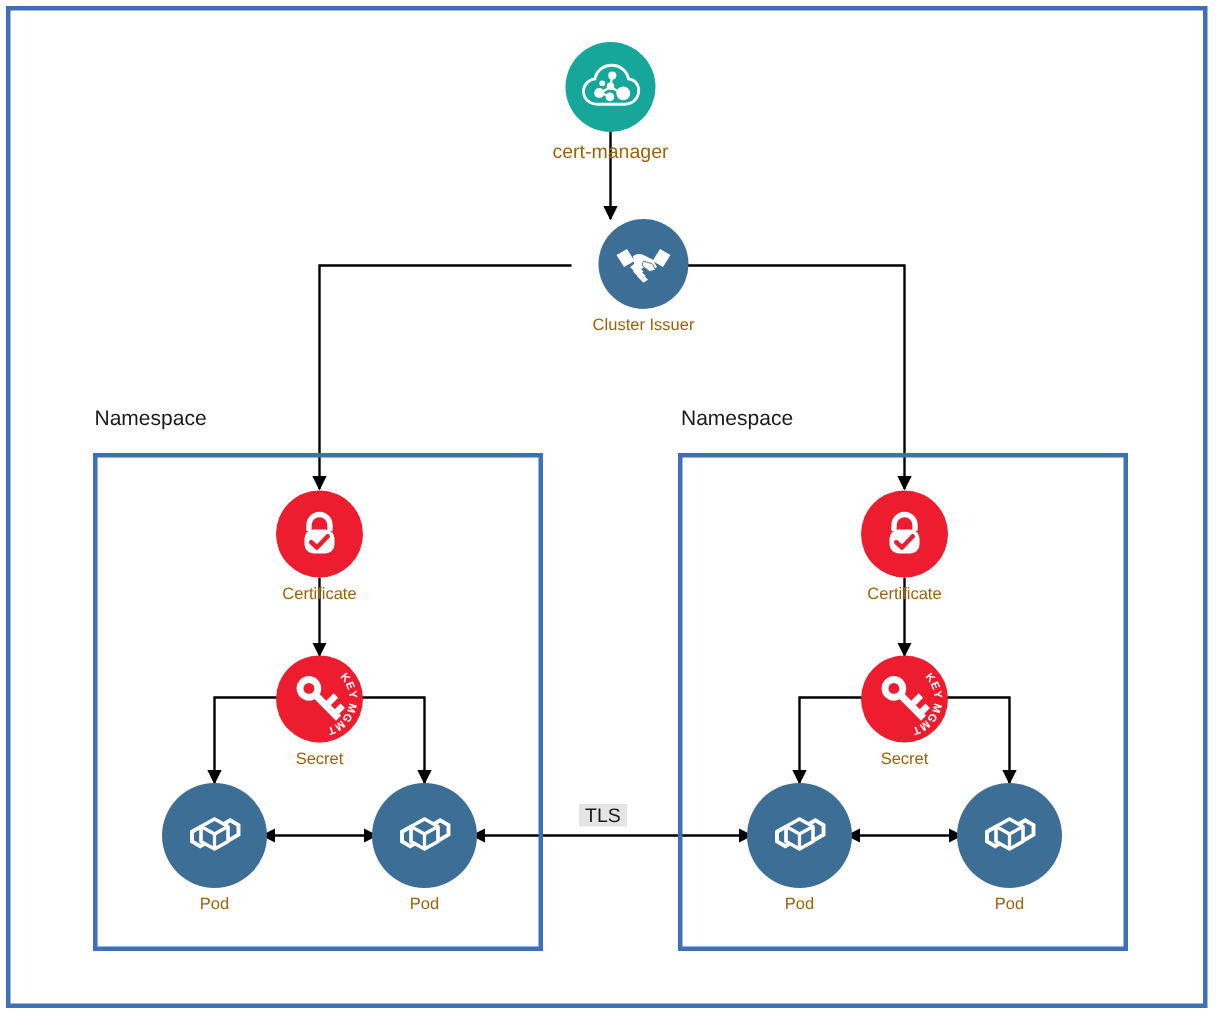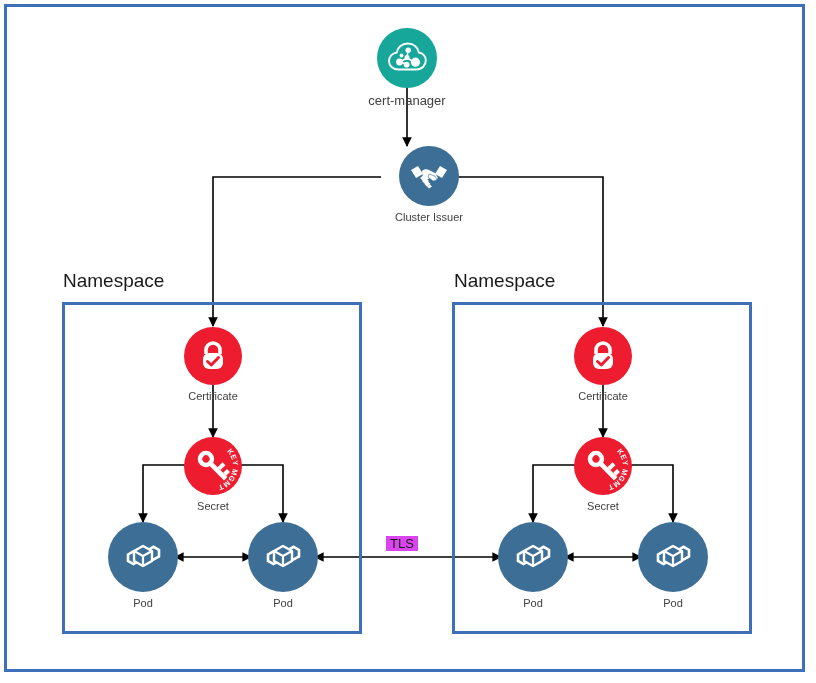--- a/index.html
+++ b/index.html
@@ -34,55 +34,55 @@
   }
   .ns-box {
     position: absolute;
     border: 3px solid #3d70b8;
     box-sizing: border-box;
     background: transparent;
   }
   .ns-label {
     position: absolute;
     color: #1a1a1a;
-    font-size: 19px;
+    font-size: 14px;
     font-family: "Liberation Sans", sans-serif;
     white-space: nowrap;
     text-align: right;
   }
   .node {
     position: absolute;
     display: flex;
     flex-direction: column;
     align-items: center;
   }
   .bubble {
     border-radius: 50%;
     display: flex;
     align-items: center;
     justify-content: center;
     position: relative;
   }
   .node-label {
     margin-top: 5px;
     font-size: 11px;
-    color: #404040;
+    color: #a16207;
     font-family: "Liberation Sans", sans-serif;
     white-space: nowrap;
     text-align: left;
   }
   .node-label.big {
     font-size: 13px;
   }
   .edge-label {
     position: absolute;
     font-size: 13px;
     color: #1a1a1a;
     font-family: "Liberation Sans", sans-serif;
-    background: #d946ef;
+    background: #e5e5e5;
     padding: 0 4px;
     white-space: nowrap;
   }
 </style>
 </head>
 <body>
 
 <div id="canvas">
 
   <div id="frame"></div>

